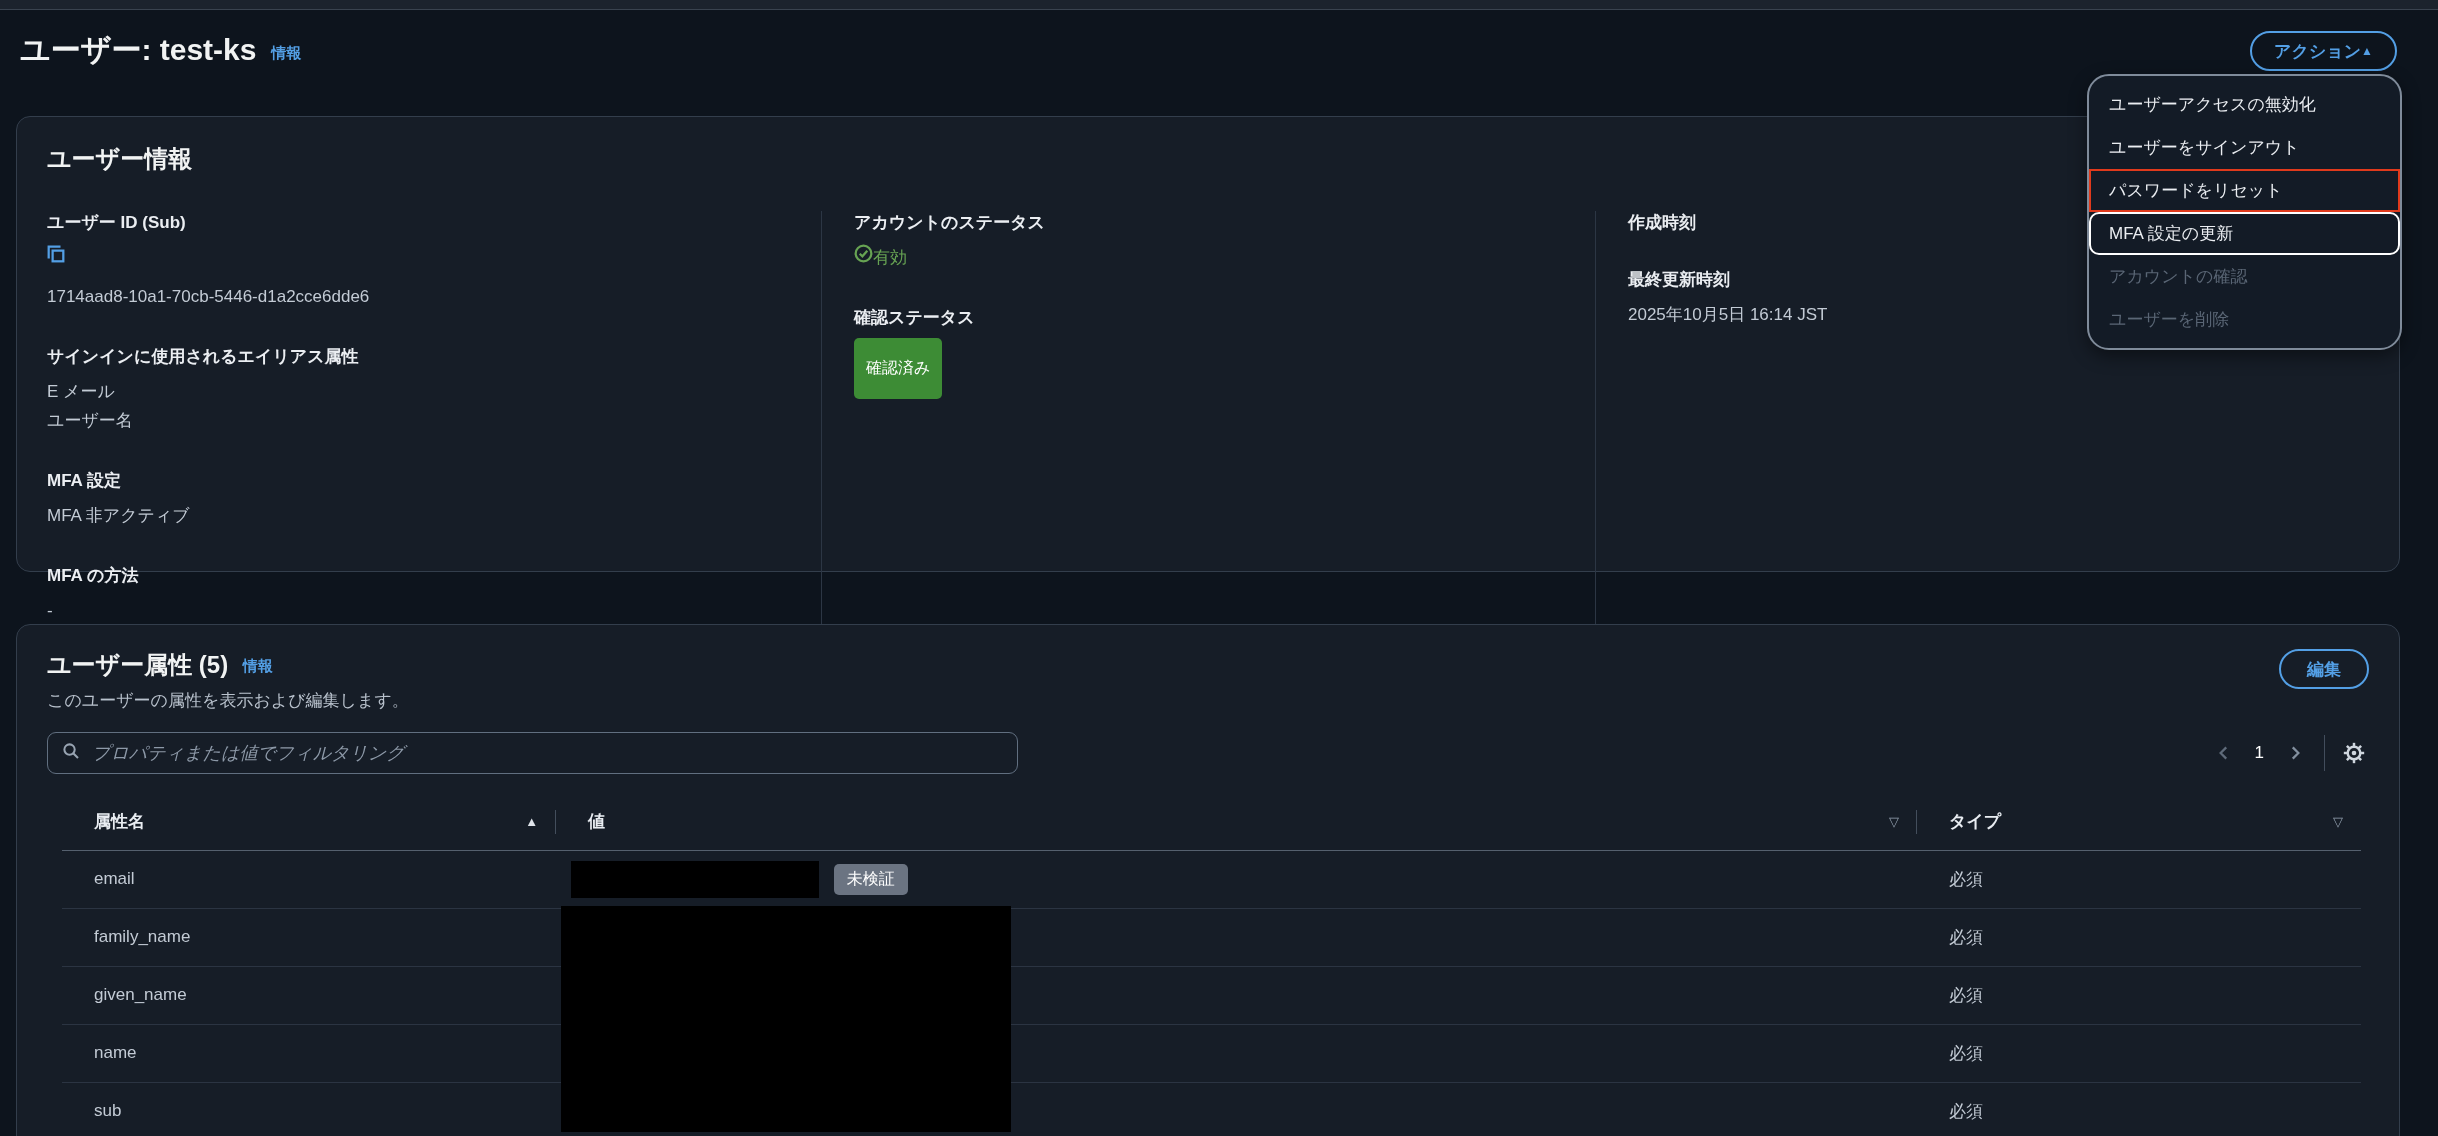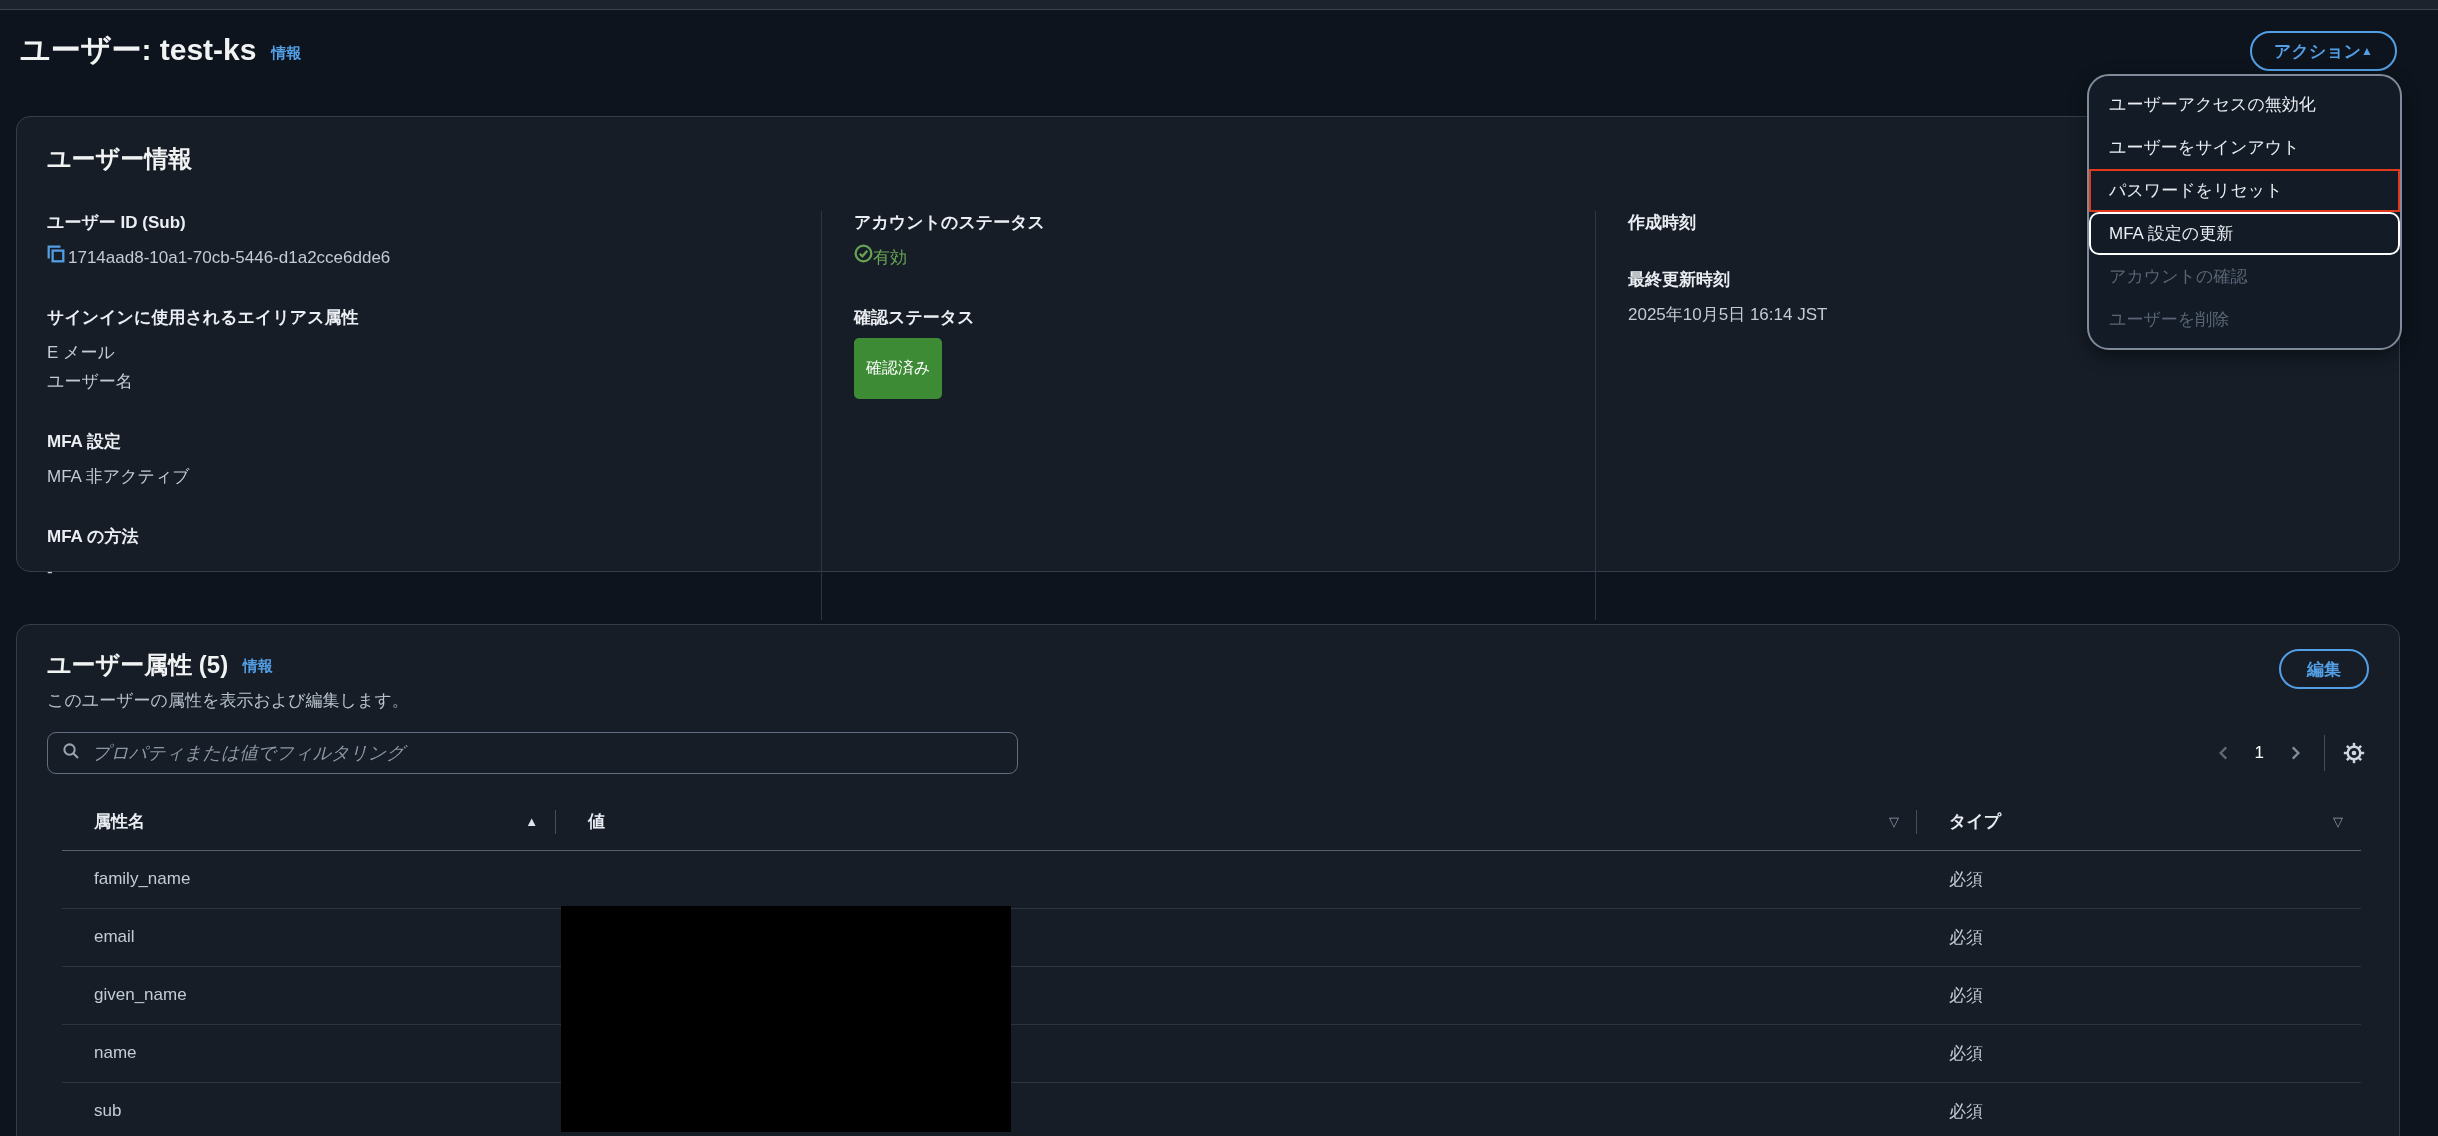--- a/index.html
+++ b/index.html
@@ -46,21 +46,21 @@
   }
   .panel-user-info{margin-top:28px;height:456px;padding:26px 30px;}
   .panel-heading{font-size:24px;font-weight:bold;color:#f1f3f3;margin:0 0 36px 0;}
 
   .info-grid{display:grid;grid-template-columns:1fr 1fr 1fr;}
   .info-col{padding-right:24px;}
   .info-col + .info-col{border-left:1px solid #2c3644;padding-left:32px;}
   .field{margin-bottom:34px;}
   .field-label{font-weight:bold;color:#ebeef2;margin-bottom:9px;}
   .field-value{color:#c3cbd5;line-height:29px;}
-  .id-row{display:flex;align-items:flex-start;gap:3px;}
+  .id-row{display:flex;align-items:flex-start;gap:10px;flex-direction:column;}
   .icon-svg{display:inline-block;vertical-align:middle;}
   .status-ok{display:flex;align-items:center;gap:0;color:#67a353;}
   .badge-green{
     display:inline-block;background:#3d8c35;color:#fff;font-size:16px;
     padding:20px 12px;border-radius:5px;
   }
 
   
   .panel-attrs{margin-top:52px;height:527px;padding:24px 30px;position:relative;}
   .attrs-header{display:flex;align-items:flex-start;}
@@ -284,33 +284,33 @@
           <th class="col-type">
             <span class="th-inner">
               <span class="th-label">タイプ</span>
               <span class="sort-icon inactive">▽</span>
             </span>
           </th>
         </tr>
       </thead>
       <tbody>
         <tr>
-          <td>family_name</td>
-          <td></td>
-          <td>必須</td>
-        </tr>
-        <tr>
           <td>email</td>
           <td>
             <span class="redact-inline"></span>
             <span class="badge-gray">未検証</span>
           </td>
           <td>必須</td>
         </tr>
         <tr>
+          <td>family_name</td>
+          <td></td>
+          <td>必須</td>
+        </tr>
+        <tr>
           <td>given_name</td>
           <td></td>
           <td>必須</td>
         </tr>
         <tr>
           <td>name</td>
           <td></td>
           <td>必須</td>
         </tr>
         <tr>

